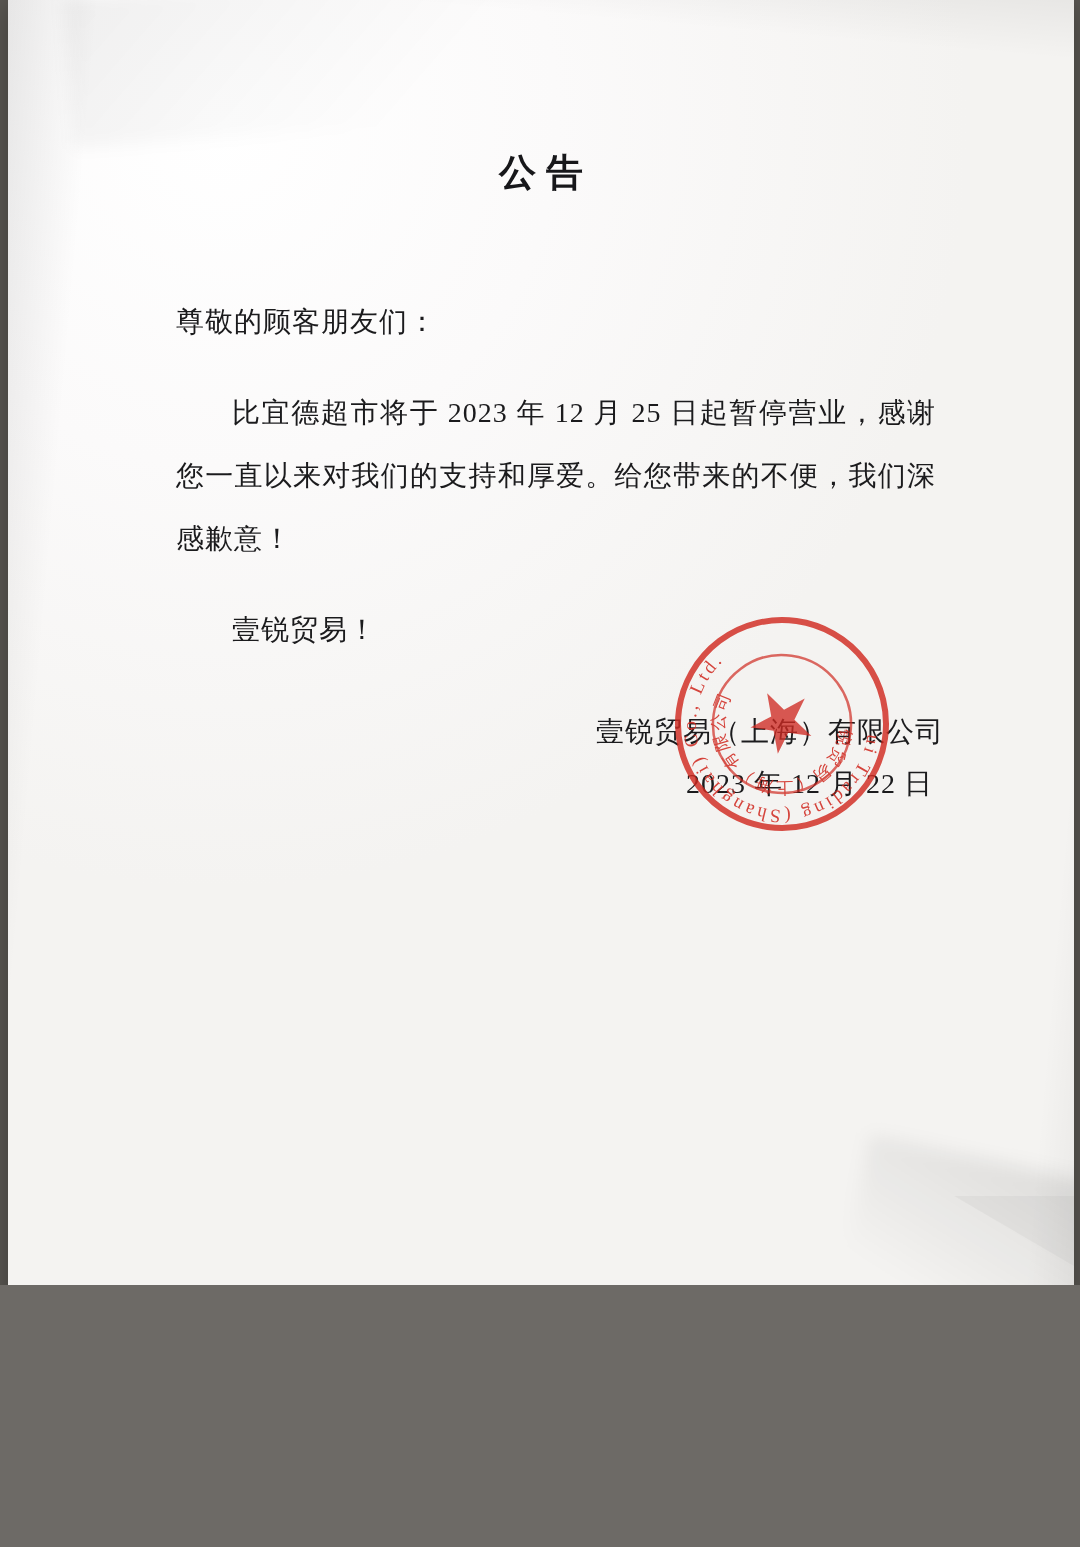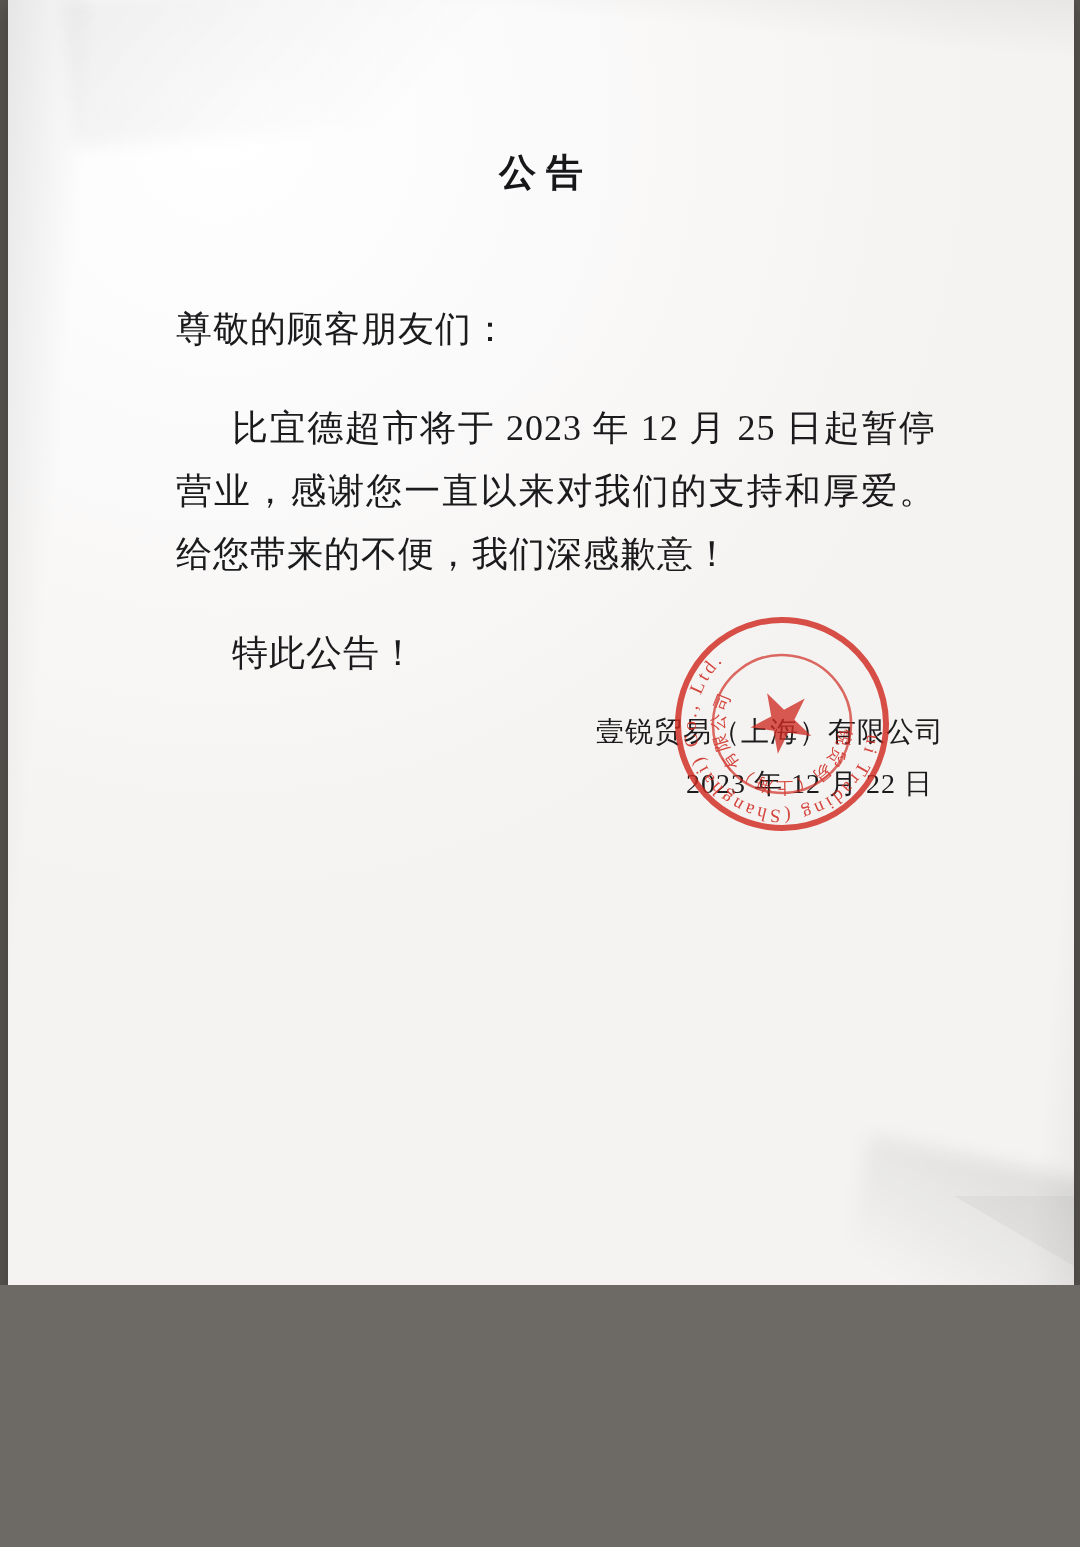--- a/index.html
+++ b/index.html
@@ -89,21 +89,21 @@
     font-weight: 700;
     text-indent: 10px;
     color: #17171a;
     font-family: "Liberation Serif", "DejaVu Serif", serif;
   }
   .body-block {
     position: absolute;
     left: 168px;
     top: 262px;
     width: 760px;
-    font-size: 36px;
+    font-size: 28px;
     line-height: 63px;
     color: #1b1b1d;
     letter-spacing: 1px;
   }
   .p-salutation { text-indent: 0; }
   .p-indent { text-indent: 56px; }
   .p-body { text-indent: 56px; text-align: justify; }
 
   
   .sign-block {
@@ -149,21 +149,21 @@
     <div class="corner-fold"></div>
     <div class="crease-bottom"></div>
 
     <div class="doc">
 
       <div class="title">公告</div>
 
       <div class="body-block">
         <p class="p-salutation">尊敬的顾客朋友们：</p>
         <p class="p-body">比宜德超市将于 2023 年 12 月 25 日起暂停营业，感谢您一直以来对我们的支持和厚爱。给您带来的不便，我们深感歉意！</p>
-        <p class="p-indent">特此公告！</p>
+        <p class="p-indent">壹锐贸易！</p>
       </div>
 
       <div class="sign-block">
         <div class="sign-company">壹锐贸易（上海）有限公司</div>
         <div class="sign-date">2023 年 12 月 22 日</div>
       </div>
 
       <div class="stamp">
         <svg width="224" height="224" viewBox="0 0 224 224" xmlns="http://www.w3.org/2000/svg">
           <defs>

